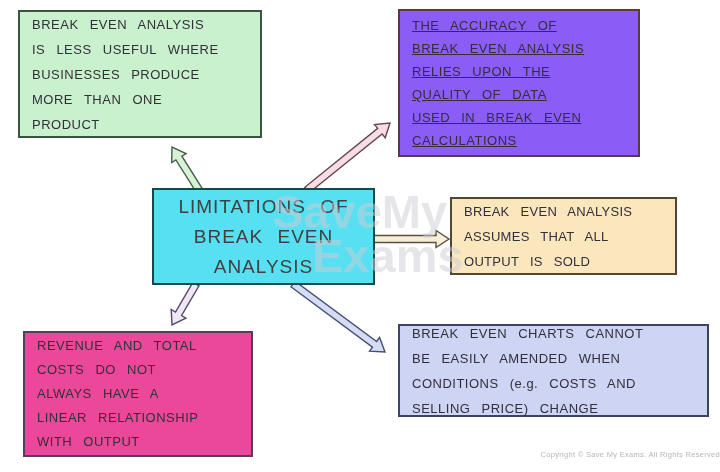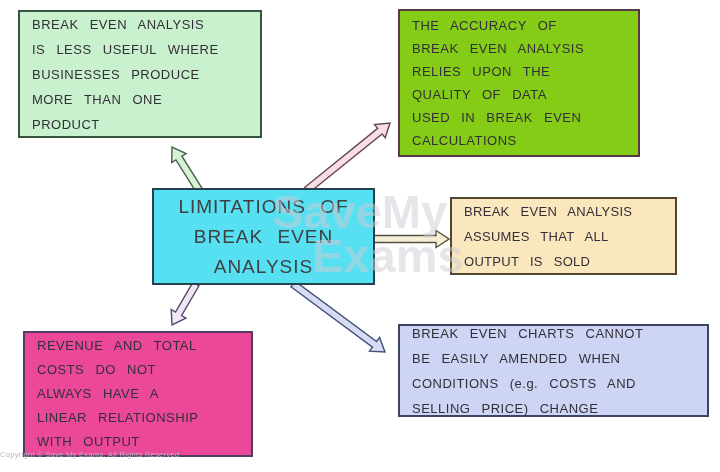--- a/index.html
+++ b/index.html
@@ -41,21 +41,21 @@
   #watermark{
     position:absolute;left:272px;top:190px;
     font-size:47px;line-height:44px;font-weight:bold;
     color:rgba(205,205,214,0.5);
     letter-spacing:0px;
     pointer-events:none;z-index:5;
   }
   #watermark .wm-line2{margin-left:40px;}
   #copyright{
     position:absolute;left:0;top:450px;width:720px;
-    text-align:left;
+    text-align:right;
     font-size:7.5px;color:#b6b4bd;letter-spacing:0.3px;
   }
 </style>
 </head>
 <body>
 
 <div id="canvas">
 
   <svg id="arrow-layer" viewBox="0 0 720 472" xmlns="http://www.w3.org/2000/svg">
       <polygon points="202.0,188.1 181.9,156.1 186.1,153.5 172.0,147.0 171.7,162.5 175.9,159.9 196.0,191.9" fill="#d9f2d6" stroke="#44604a" stroke-width="1.4" stroke-linejoin="miter"></polygon>
@@ -66,21 +66,21 @@
     </svg>
 
   <div class="node" id="node-multiple-products" style="background: rgb(201, 241, 205); border-color: rgb(55, 85, 62);">
     <div class="label">BREAK EVEN ANALYSIS
 IS LESS USEFUL WHERE
 BUSINESSES PRODUCE
 MORE THAN ONE
 PRODUCT</div>
   </div>
 
-  <div class="node" id="node-data-accuracy" style="background: #84cc16; border-color: rgb(90, 57, 68);">
+  <div class="node" id="node-data-accuracy" style="background: #8b5cf6; border-color: rgb(90, 57, 68); text-decoration: underline;">
     <div class="label">THE ACCURACY OF
 BREAK EVEN ANALYSIS
 RELIES UPON THE
 QUALITY OF DATA
 USED IN BREAK EVEN
 CALCULATIONS</div>
   </div>
 
   <div class="node" id="node-center" style="background: rgb(87, 223, 242); border-color: rgb(35, 66, 78);">
     <div class="label">LIMITATIONS OF

